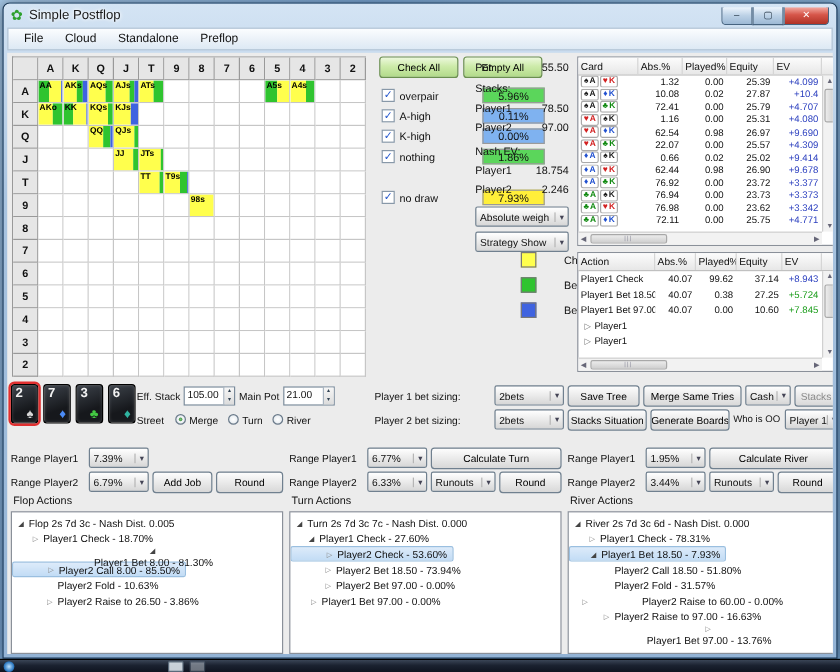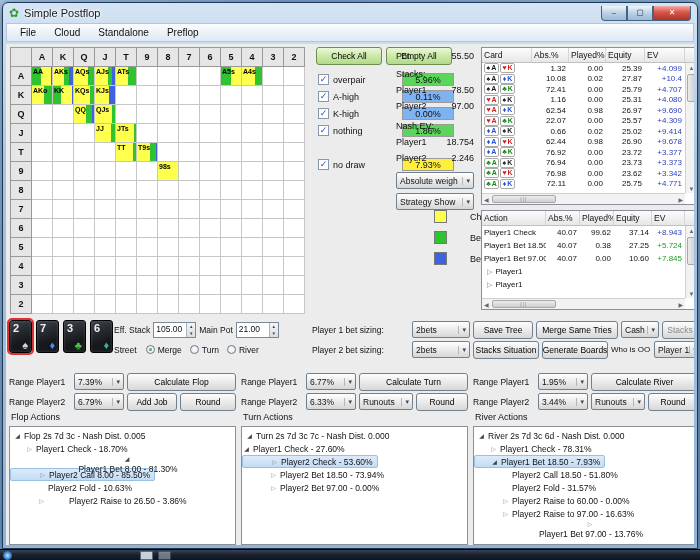--- a/index.html
+++ b/index.html
@@ -863,21 +863,20 @@
       </div>
     </div>
 
     <div class="range-group" id="rg-flop">
       <div class="rg-row">
         <span class="rlab">Range Player1</span>
         <span class="dd">
             <span>7.39%</span>
             <span class="dda">▾</span>
           </span>
-        <button class="btn f1">Calculate Flop</button>
       </div>
       <div class="rg-row">
         <span class="rlab">Range Player2</span>
         <span class="dd">
             <span>6.79%</span>
             <span class="dda">▾</span>
           </span>
         <button class="btn" style="flex:0 0 50px">Add Job</button>
         <button class="btn f1">Round</button>
       </div>
@@ -945,48 +944,52 @@
             <span>Player1 Bet 8.00 - 81.30%</span>
           </div>
           <div class="tree-row sel" style="padding-left: 27px;">
             <span class="ex closed">▷</span>
             <span>Player2 Call 8.00 - 85.50%</span>
           </div>
           <div class="tree-row" style="padding-left: 27px;">
             <span class="ex none"></span>
             <span>Player2 Fold - 10.63%</span>
           </div>
-          <div class="tree-row" style="padding-left: 27px; gap: 21px;">
+          <div class="tree-row" style="padding-left: 27px;">
             <span class="ex closed">▷</span>
             <span>Player2 Raise to 26.50 - 3.86%</span>
           </div>
         </div>
     </div>
     <div class="tree-panel" id="tp-1">
       <div class="tree-title">Turn Actions</div>
       <div class="tree-body" id="tree-body-1">
           <div class="tree-row" style="padding-left: 3px;">
             <span class="ex open">◢</span>
             <span>Turn 2s 7d 3c 7c - Nash Dist. 0.000</span>
           </div>
-          <div class="tree-row" style="padding-left: 0;">
+          <div class="tree-row" style="padding-left: 13px;">
             <span class="ex open">◢</span>
             <span>Player1 Check - 27.60%</span>
           </div>
           <div class="tree-row sel" style="padding-left: 27px;">
             <span class="ex closed">▷</span>
             <span>Player2 Check - 53.60%</span>
           </div>
           <div class="tree-row" style="padding-left: 27px;">
             <span class="ex closed">▷</span>
             <span>Player2 Bet 18.50 - 73.94%</span>
           </div>
           <div class="tree-row" style="padding-left: 27px;">
             <span class="ex closed">▷</span>
             <span>Player2 Bet 97.00 - 0.00%</span>
+          </div>
+          <div class="tree-row" style="padding-left: 15px;">
+            <span class="ex closed">▷</span>
+            <span>Player1 Bet 97.00 - 0.00%</span>
           </div>
         </div>
     </div>
     <div class="tree-panel" id="tp-2">
       <div class="tree-title">River Actions</div>
       <div class="tree-body" id="tree-body-2">
           <div class="tree-row" style="padding-left: 3px;">
             <span class="ex open">◢</span>
             <span>River 2s 7d 3c 6d - Nash Dist. 0.000</span>
           </div>
@@ -999,21 +1002,21 @@
             <span>Player1 Bet 18.50 - 7.93%</span>
           </div>
           <div class="tree-row" style="padding-left: 27px;">
             <span class="ex none"></span>
             <span>Player2 Call 18.50 - 51.80%</span>
           </div>
           <div class="tree-row" style="padding-left: 27px;">
             <span class="ex none"></span>
             <span>Player2 Fold - 31.57%</span>
           </div>
-          <div class="tree-row" style="padding-left: 27px;">
+          <div class="tree-row" style="padding-left: 9px; gap: 41px;">
             <span class="ex closed">▷</span>
             <span>Player2 Raise to 60.00 - 0.00%</span>
           </div>
           <div class="tree-row" style="padding-left: 27px;">
             <span class="ex closed">▷</span>
             <span>Player2 Raise to 97.00 - 16.63%</span>
           </div>
           <div class="tree-row" style="padding-left: 15px; flex-direction: column;">
             <span class="ex closed">▷</span>
             <span>Player1 Bet 97.00 - 13.76%</span>

